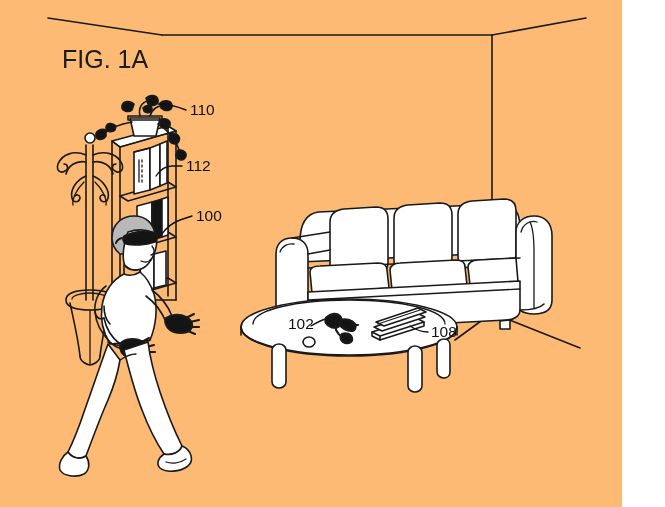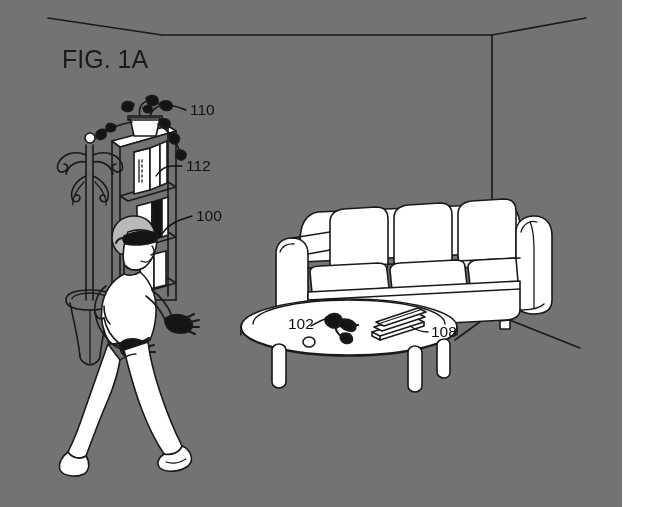--- a/index.html
+++ b/index.html
@@ -1,18 +1,18 @@
 <!DOCTYPE html>
 <html><head>
 <meta charset="utf-8">
 <style>
   html,body{margin:0;padding:0;background:#ffffff;}
   body{width:665px;height:507px;overflow:hidden;
        font-family:"Liberation Sans",sans-serif;}
-  #figure-root{position:relative;width:622px;height:507px;background:#737373;}
+  #figure-root{position:relative;width:622px;height:507px;background:#fdba74;}
   svg#patent-figure{position:absolute;top:0;left:0;width:665px;height:507px;display:block;}
   .fig-label{font-family:"Liberation Sans",sans-serif;font-size:25px;fill:#1a1a1a;}
   .ref-num{font-family:"Liberation Sans",sans-serif;font-size:15.5px;fill:#111;}
   .ln{fill:none;stroke:#1a1a1a;stroke-linecap:round;stroke-linejoin:round;}
   .w1{stroke-width:1.3;}
   .w13{stroke-width:1.6;}
   .w2{stroke-width:2.1;}
   .fillwhite{fill:#ffffff;}
   .fillblack{fill:#141414;}
   .hair{fill:#b9b9b9;}

